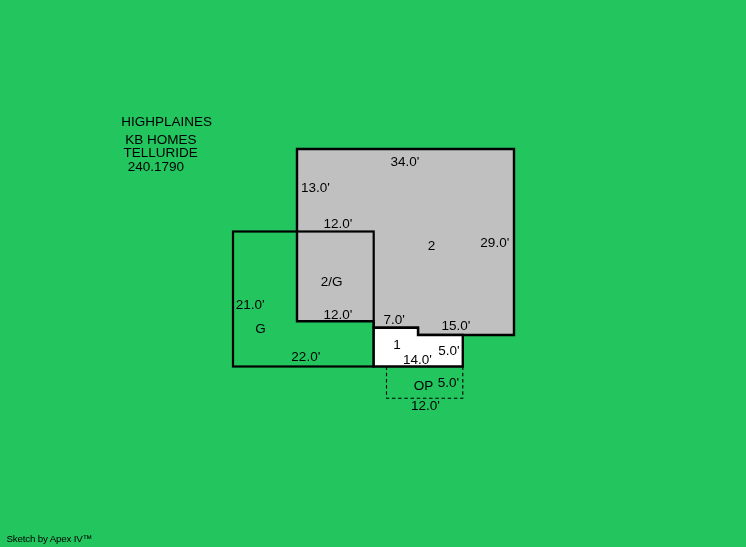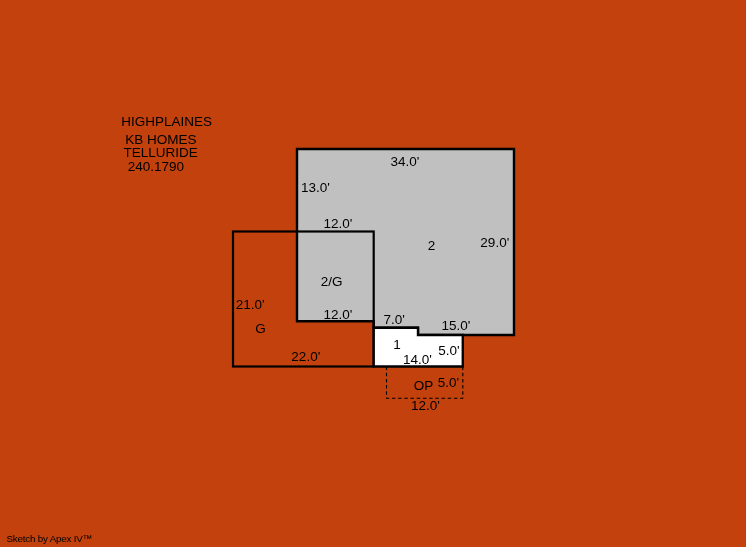--- a/index.html
+++ b/index.html
@@ -1,16 +1,16 @@
 <!DOCTYPE html>
 <html><head>
 <meta charset="utf-8">
 <style>
 html,body{margin:0;padding:0;background:#ffffff;}
-#page{position:relative;width:746px;height:547px;background:#c2410c;overflow:hidden;}
+#page{position:relative;width:746px;height:547px;background:#22c55e;overflow:hidden;}
 svg{position:absolute;left:0;top:0;}
 text{font-family:"Liberation Sans",sans-serif;font-size:13.5px;fill:#000000;}
 </style>
 </head>
 <body>
 <div id="page">
 <svg width="746" height="547" viewBox="0 0 746 547">
 
 <path d="M297 149 L514 149 L514 335 L418 335 L418 327.7 L373.7 327.7 L373.7 321.3 L297 321.3 Z" fill="#c0c0c0" stroke="#000000" stroke-width="2.4"></path>
 

